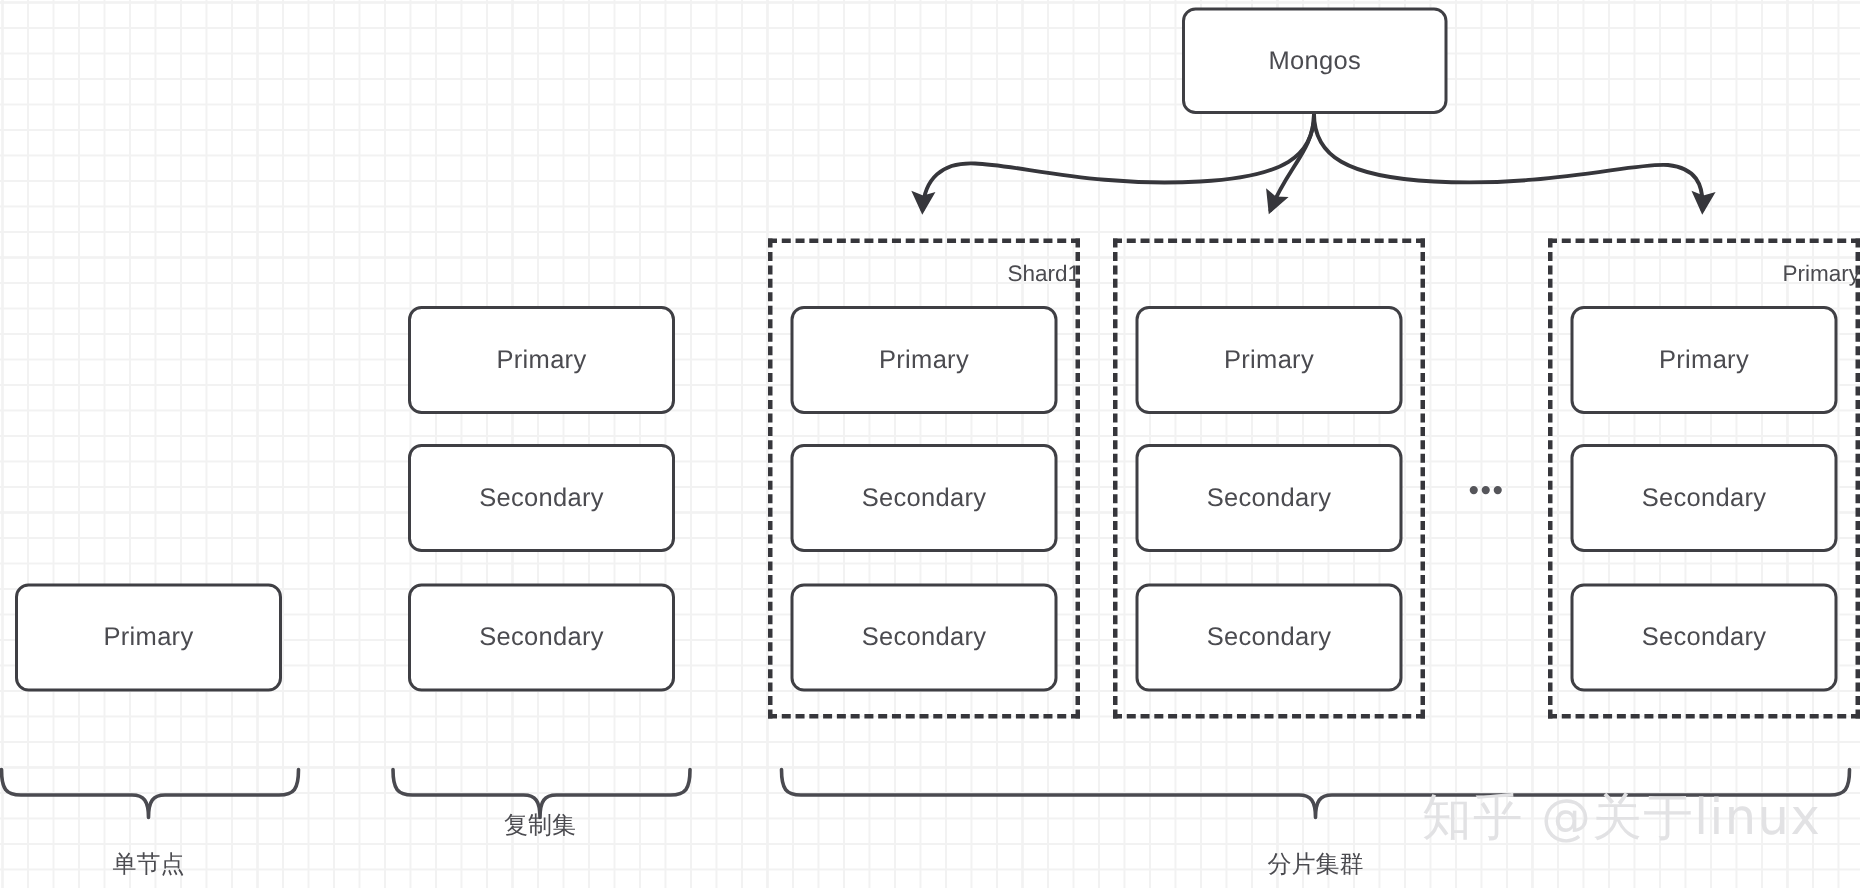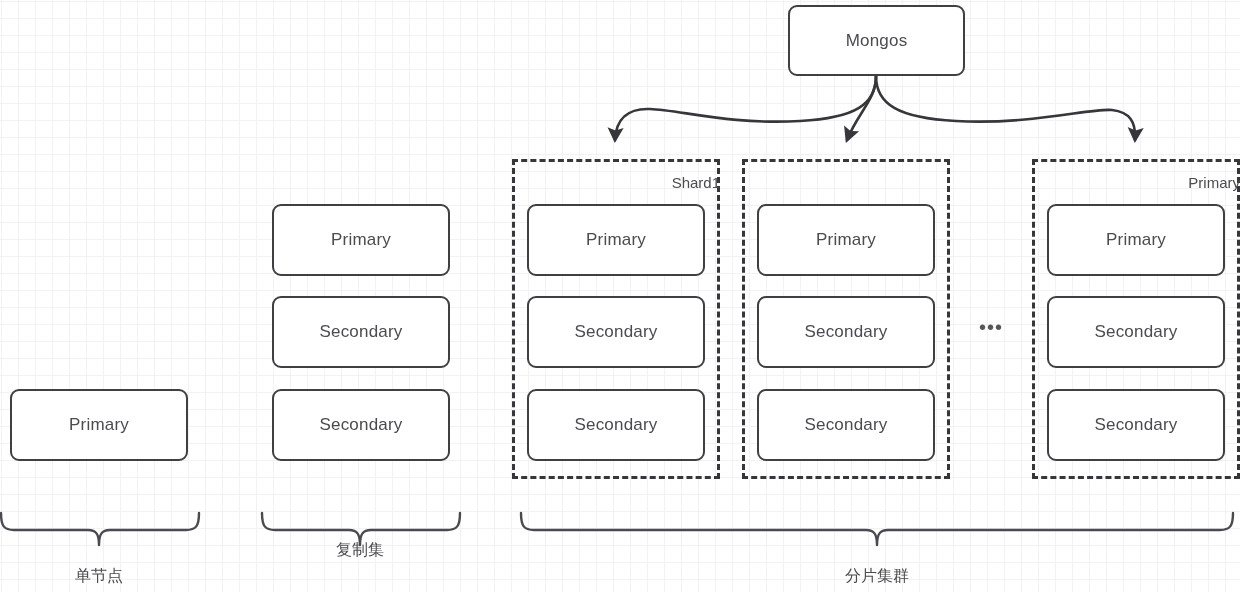--- a/index.html
+++ b/index.html
@@ -164,14 +164,15 @@
   </div>
   <div class="node-box" style="left:1047px; top:296px; width:178px; height:72px;">
     <span>Secondary</span>
   </div>
   <div class="node-box" style="left:1047px; top:389px; width:178px; height:72px;">
     <span>Secondary</span>
   </div>
 
   <div class="group-label" style="left:877px; top:566px;">分片集群</div>
 
+  <div class="watermark" style="left:948px; top:523px;">知乎 @关于linux</div>
 
 </div>
 
 </body></html>

